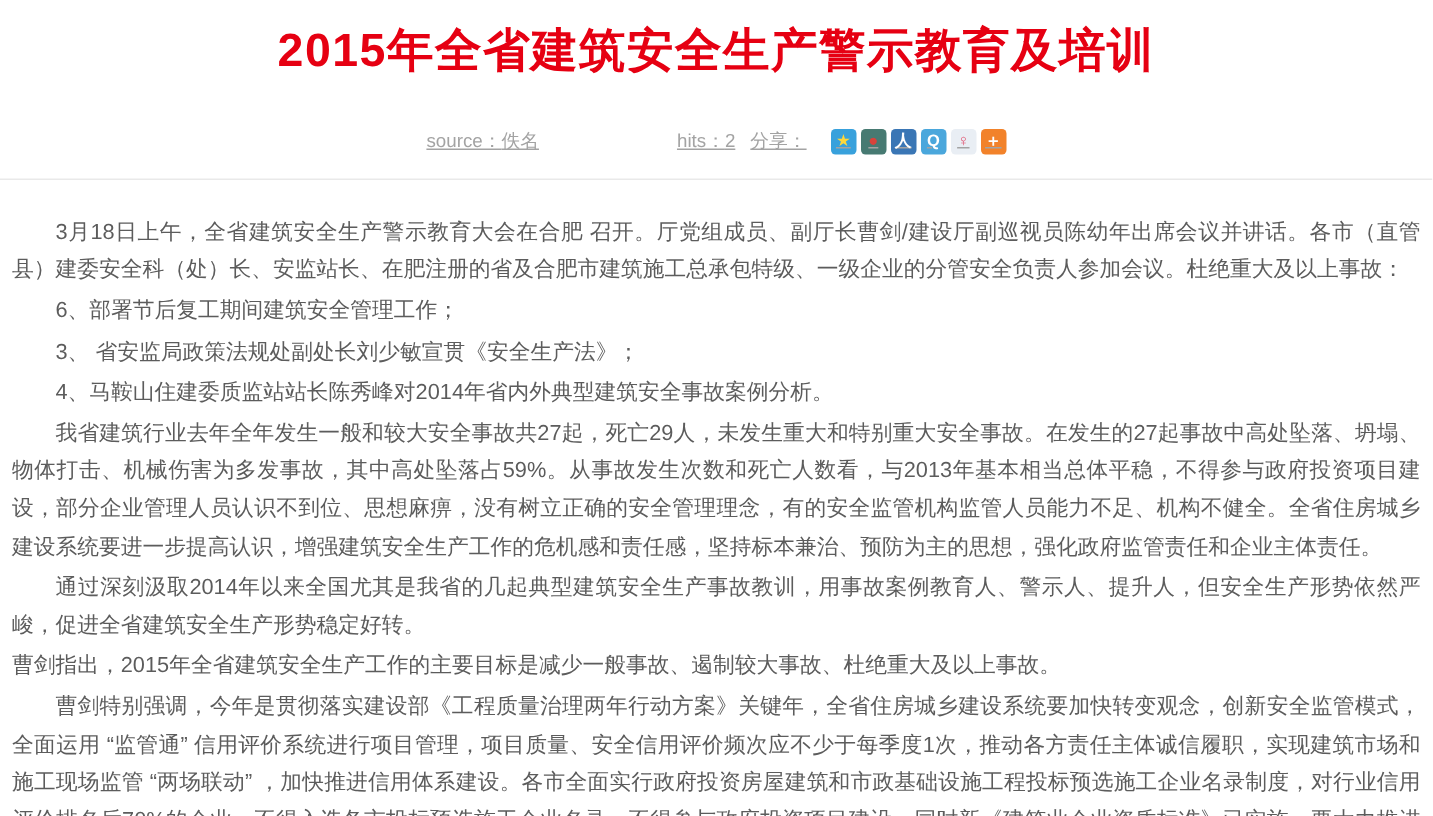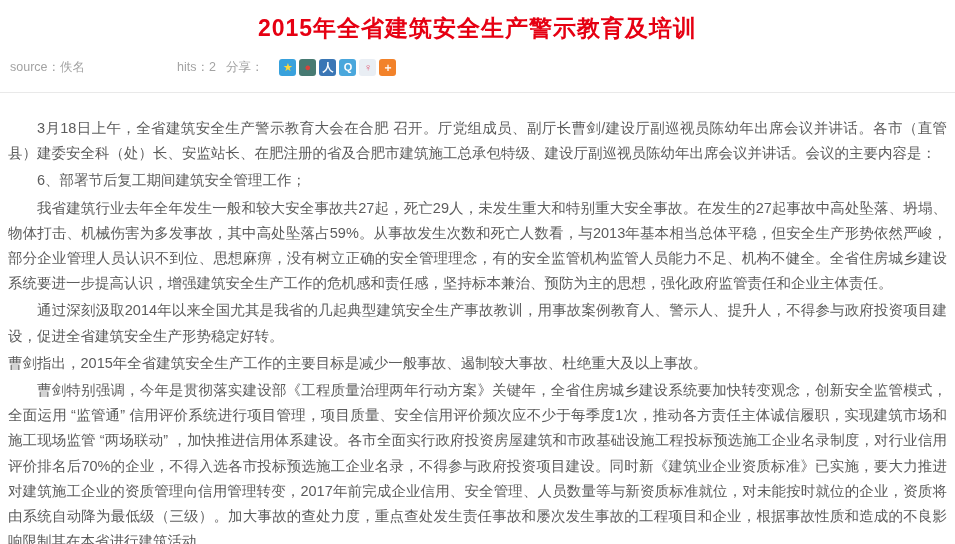--- a/index.html
+++ b/index.html
@@ -8,32 +8,34 @@
     width: 955px; height: 544px; overflow: hidden;
     font-family: "Liberation Sans", "DejaVu Sans", sans-serif;
     color: #595959;
   }
   .article-header {
     text-align: center;
     padding: 13px 10px 16px;
     border-bottom: 1px solid #e9e9e9;
   }
   .title {
-    font-size: 23px;
+    font-size: 31px;
     font-weight: bold;
     color: #e60012;
     letter-spacing: 1px;
   }
   .meta {
-    margin-top: 15px;
+    margin-top: 31px;
     font-size: 12.5px;
     color: #a3a3a3;
     display: flex;
+    justify-content: center;
     align-items: center;
     gap: 0;
+    text-decoration: underline;
   }
   .meta-item { white-space: nowrap; }
   .meta-gap { display: inline-block; width: 46px; }
   .meta-gap-small { display: inline-block; width: 10px; }
   .share-bar { display: inline-flex; align-items: center; gap: 12px; }
   .share-icons { display: inline-flex; align-items: center; gap: 3px; margin-left: 4px; }
   .share-icon {
     display: inline-block;
     width: 17px; height: 17px;
     border-radius: 3px;
@@ -75,29 +77,31 @@
           <a class="share-icon" style="background:#4aa7dc;color:#ffffff">Q</a>
           <a class="share-icon" style="background:#e9eef4;color:#e0516e">♀</a>
           <a class="share-icon" style="background:#f2822a;color:#ffffff">＋</a>
         </span>
       </span>
     </div>
   </header>
 
   <main class="article-body">
 
-      <p class="para indent">3月18日上午，全省建筑安全生产警示教育大会在合肥 召开。厅党组成员、副厅长曹剑/建设厅副巡视员陈幼年出席会议并讲话。各市（直管县）建委安全科（处）长、安监站长、在肥注册的省及合肥市建筑施工总承包特级、建设厅副巡视员陈幼年出席会议并讲话。会议的主要内容是：</p>
+      <p class="para indent">3月18日上午，全省建筑安全生产警示教育大会在合肥 召开。厅党组成员、副厅长曹剑/建设厅副巡视员陈幼年出席会议并讲话。各市（直管县）建委安全科（处）长、安监站长、在肥注册的省及合肥市建筑施工总承包特级、一级企业的分管安全负责人参加会议。杜绝重大及以上事故：</p>
 
 
       <p class="para indent">6、部署节后复工期间建筑安全管理工作；</p>
 
+      <p class="para indent">3、 省安监局政策法规处副处长刘少敏宣贯《安全生产法》；</p>
 
+      <p class="para indent">4、马鞍山住建委质监站站长陈秀峰对2014年省内外典型建筑安全事故案例分析。</p>
 
-      <p class="para indent">我省建筑行业去年全年发生一般和较大安全事故共27起，死亡29人，未发生重大和特别重大安全事故。在发生的27起事故中高处坠落、坍塌、物体打击、机械伤害为多发事故，其中高处坠落占59%。从事故发生次数和死亡人数看，与2013年基本相当总体平稳，但安全生产形势依然严峻，部分企业管理人员认识不到位、思想麻痹，没有树立正确的安全管理理念，有的安全监管机构监管人员能力不足、机构不健全。全省住房城乡建设系统要进一步提高认识，增强建筑安全生产工作的危机感和责任感，坚持标本兼治、预防为主的思想，强化政府监管责任和企业主体责任。</p>
+      <p class="para indent">我省建筑行业去年全年发生一般和较大安全事故共27起，死亡29人，未发生重大和特别重大安全事故。在发生的27起事故中高处坠落、坍塌、物体打击、机械伤害为多发事故，其中高处坠落占59%。从事故发生次数和死亡人数看，与2013年基本相当总体平稳，不得参与政府投资项目建设，部分企业管理人员认识不到位、思想麻痹，没有树立正确的安全管理理念，有的安全监管机构监管人员能力不足、机构不健全。全省住房城乡建设系统要进一步提高认识，增强建筑安全生产工作的危机感和责任感，坚持标本兼治、预防为主的思想，强化政府监管责任和企业主体责任。</p>
 
-      <p class="para indent">通过深刻汲取2014年以来全国尤其是我省的几起典型建筑安全生产事故教训，用事故案例教育人、警示人、提升人，不得参与政府投资项目建设，促进全省建筑安全生产形势稳定好转。</p>
+      <p class="para indent">通过深刻汲取2014年以来全国尤其是我省的几起典型建筑安全生产事故教训，用事故案例教育人、警示人、提升人，但安全生产形势依然严峻，促进全省建筑安全生产形势稳定好转。</p>
 
       <p class="para">曹剑指出，2015年全省建筑安全生产工作的主要目标是减少一般事故、遏制较大事故、杜绝重大及以上事故。</p>
 
       <p class="para indent">曹剑特别强调，今年是贯彻落实建设部《工程质量治理两年行动方案》关键年，全省住房城乡建设系统要加快转变观念，创新安全监管模式，全面运用 “监管通” 信用评价系统进行项目管理，项目质量、安全信用评价频次应不少于每季度1次，推动各方责任主体诚信履职，实现建筑市场和施工现场监管 “两场联动” ，加快推进信用体系建设。各市全面实行政府投资房屋建筑和市政基础设施工程投标预选施工企业名录制度，对行业信用评价排名后70%的企业，不得入选各市投标预选施工企业名录，不得参与政府投资项目建设。同时新《建筑业企业资质标准》已实施，要大力推进对建筑施工企业的资质管理向信用管理转变，2017年前完成企业信用、安全管理、人员数量等与新资质标准就位，对未能按时就位的企业，资质将由系统自动降为最低级（三级）。加大事故的查处力度，重点查处发生责任事故和屡次发生事故的工程项目和企业，根据事故性质和造成的不良影响限制其在本省进行建筑活动。</p>
     </main>
 
 </div>
 
 </body></html>

